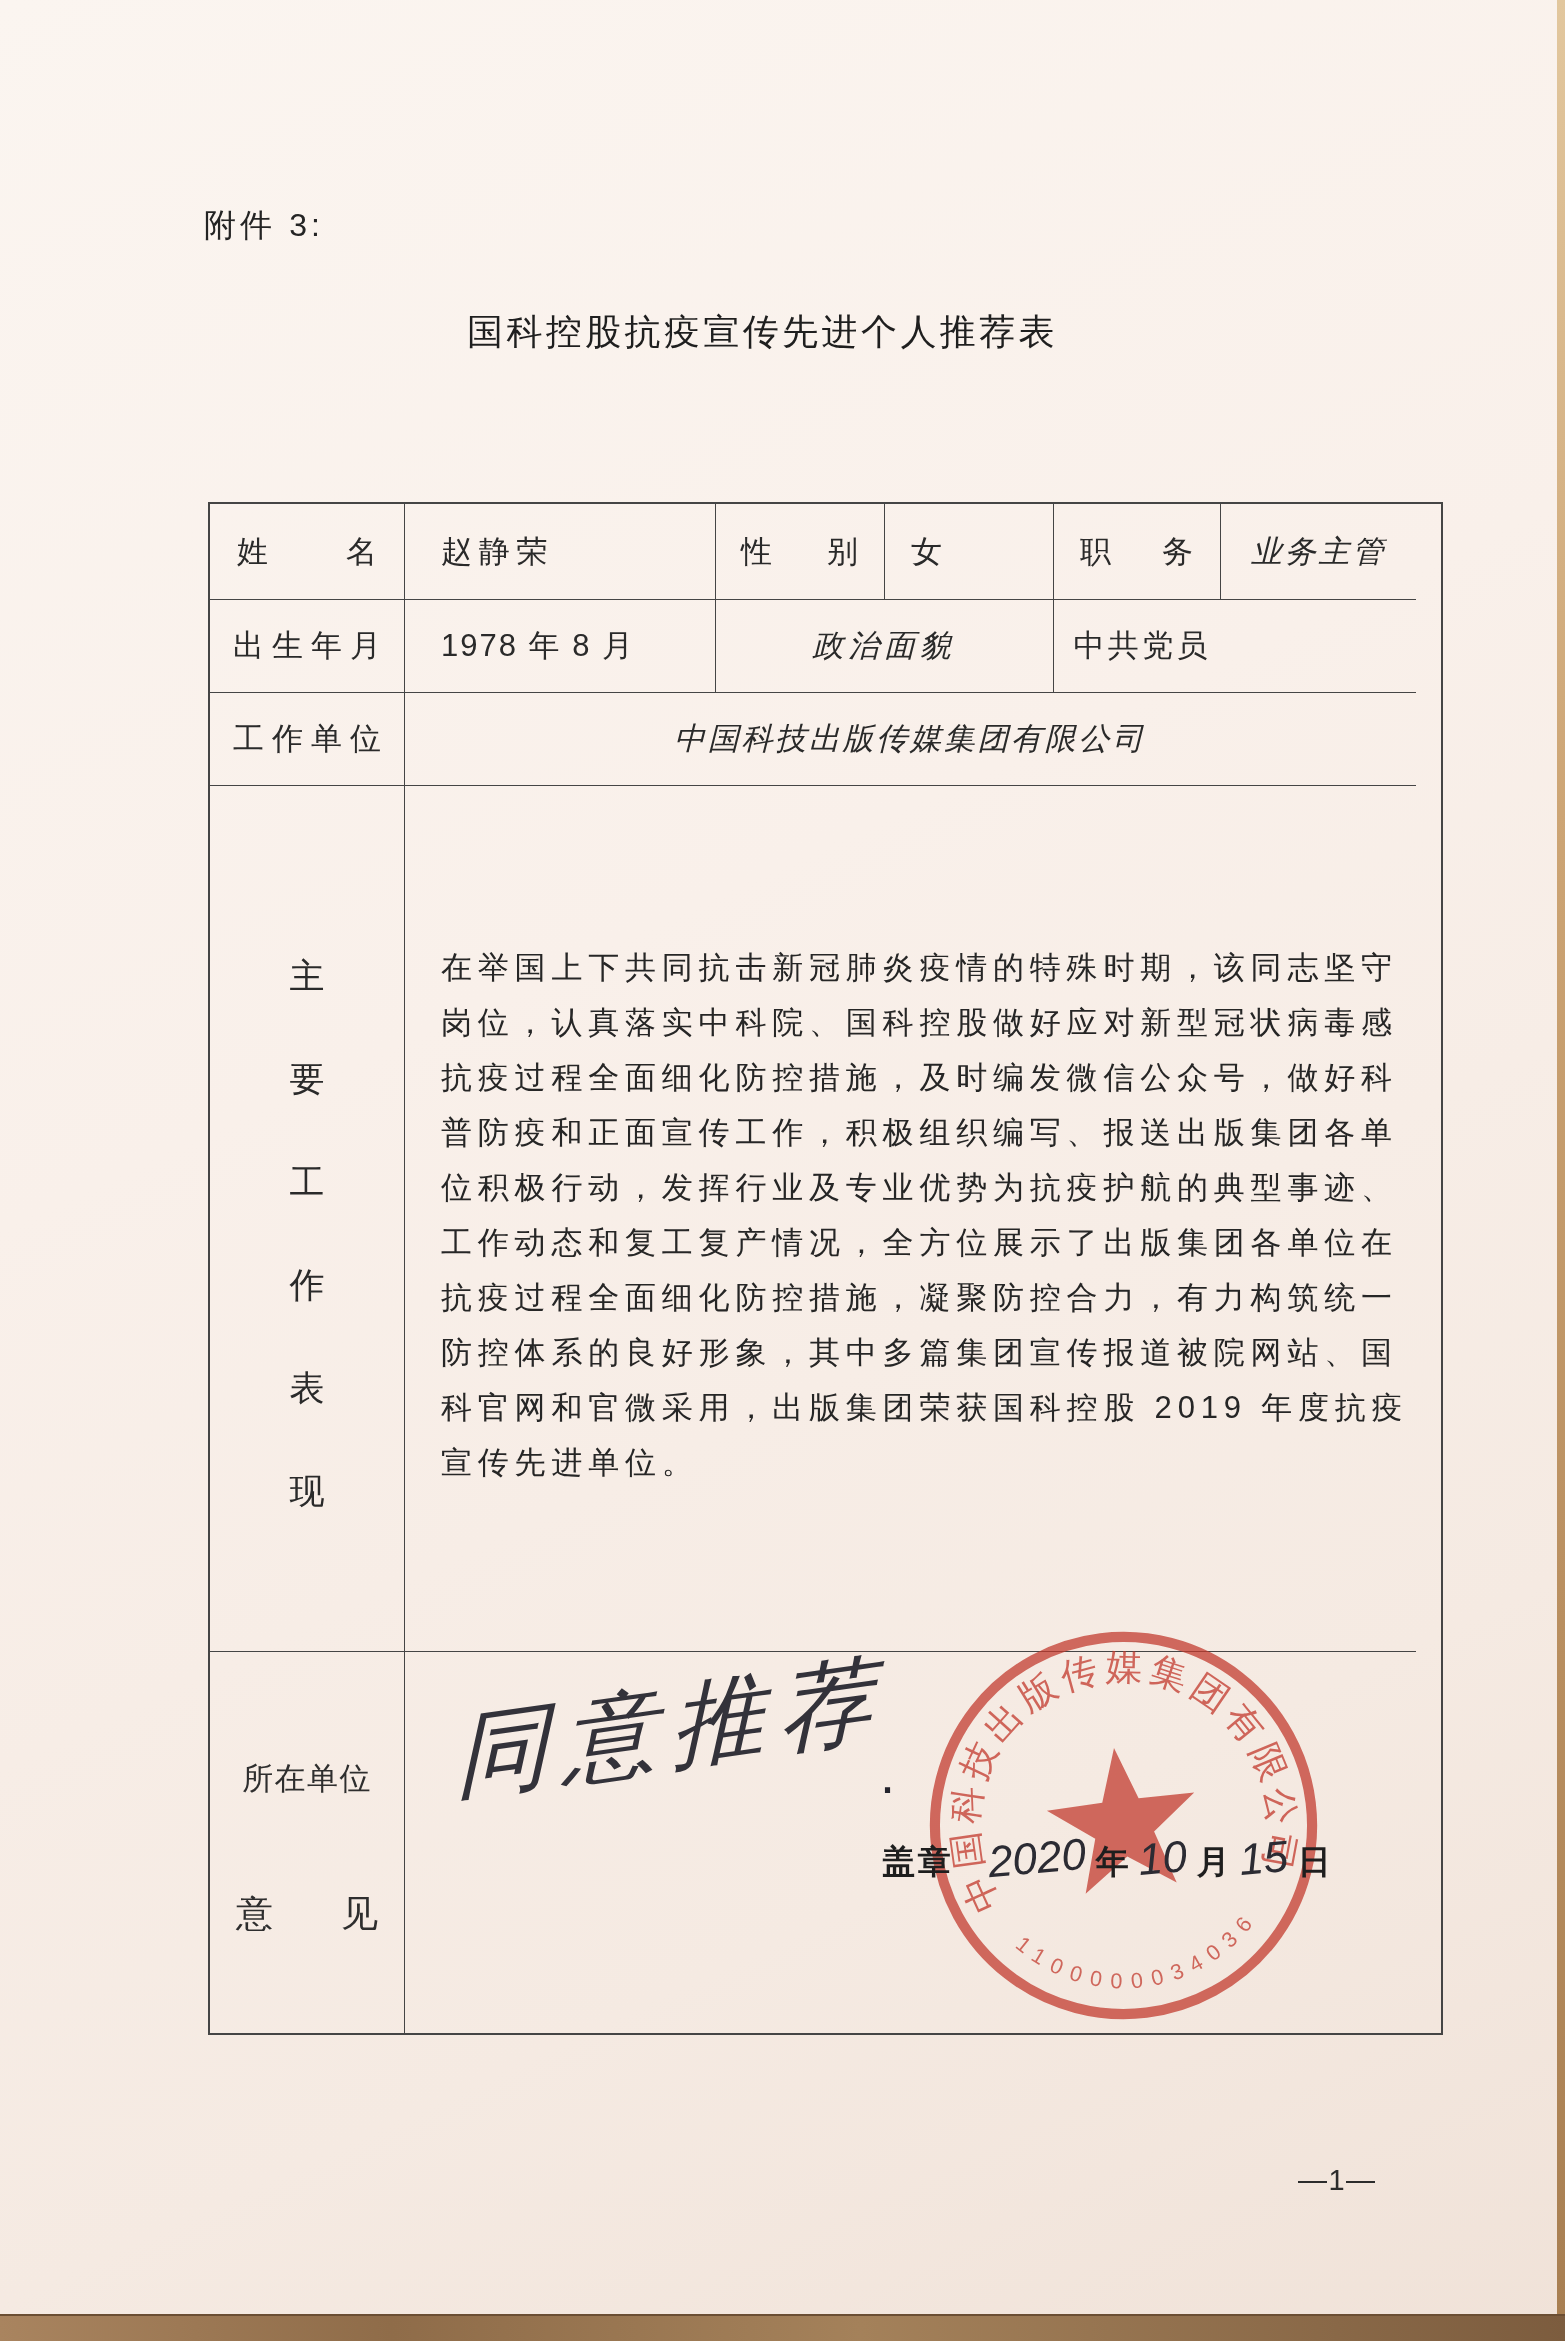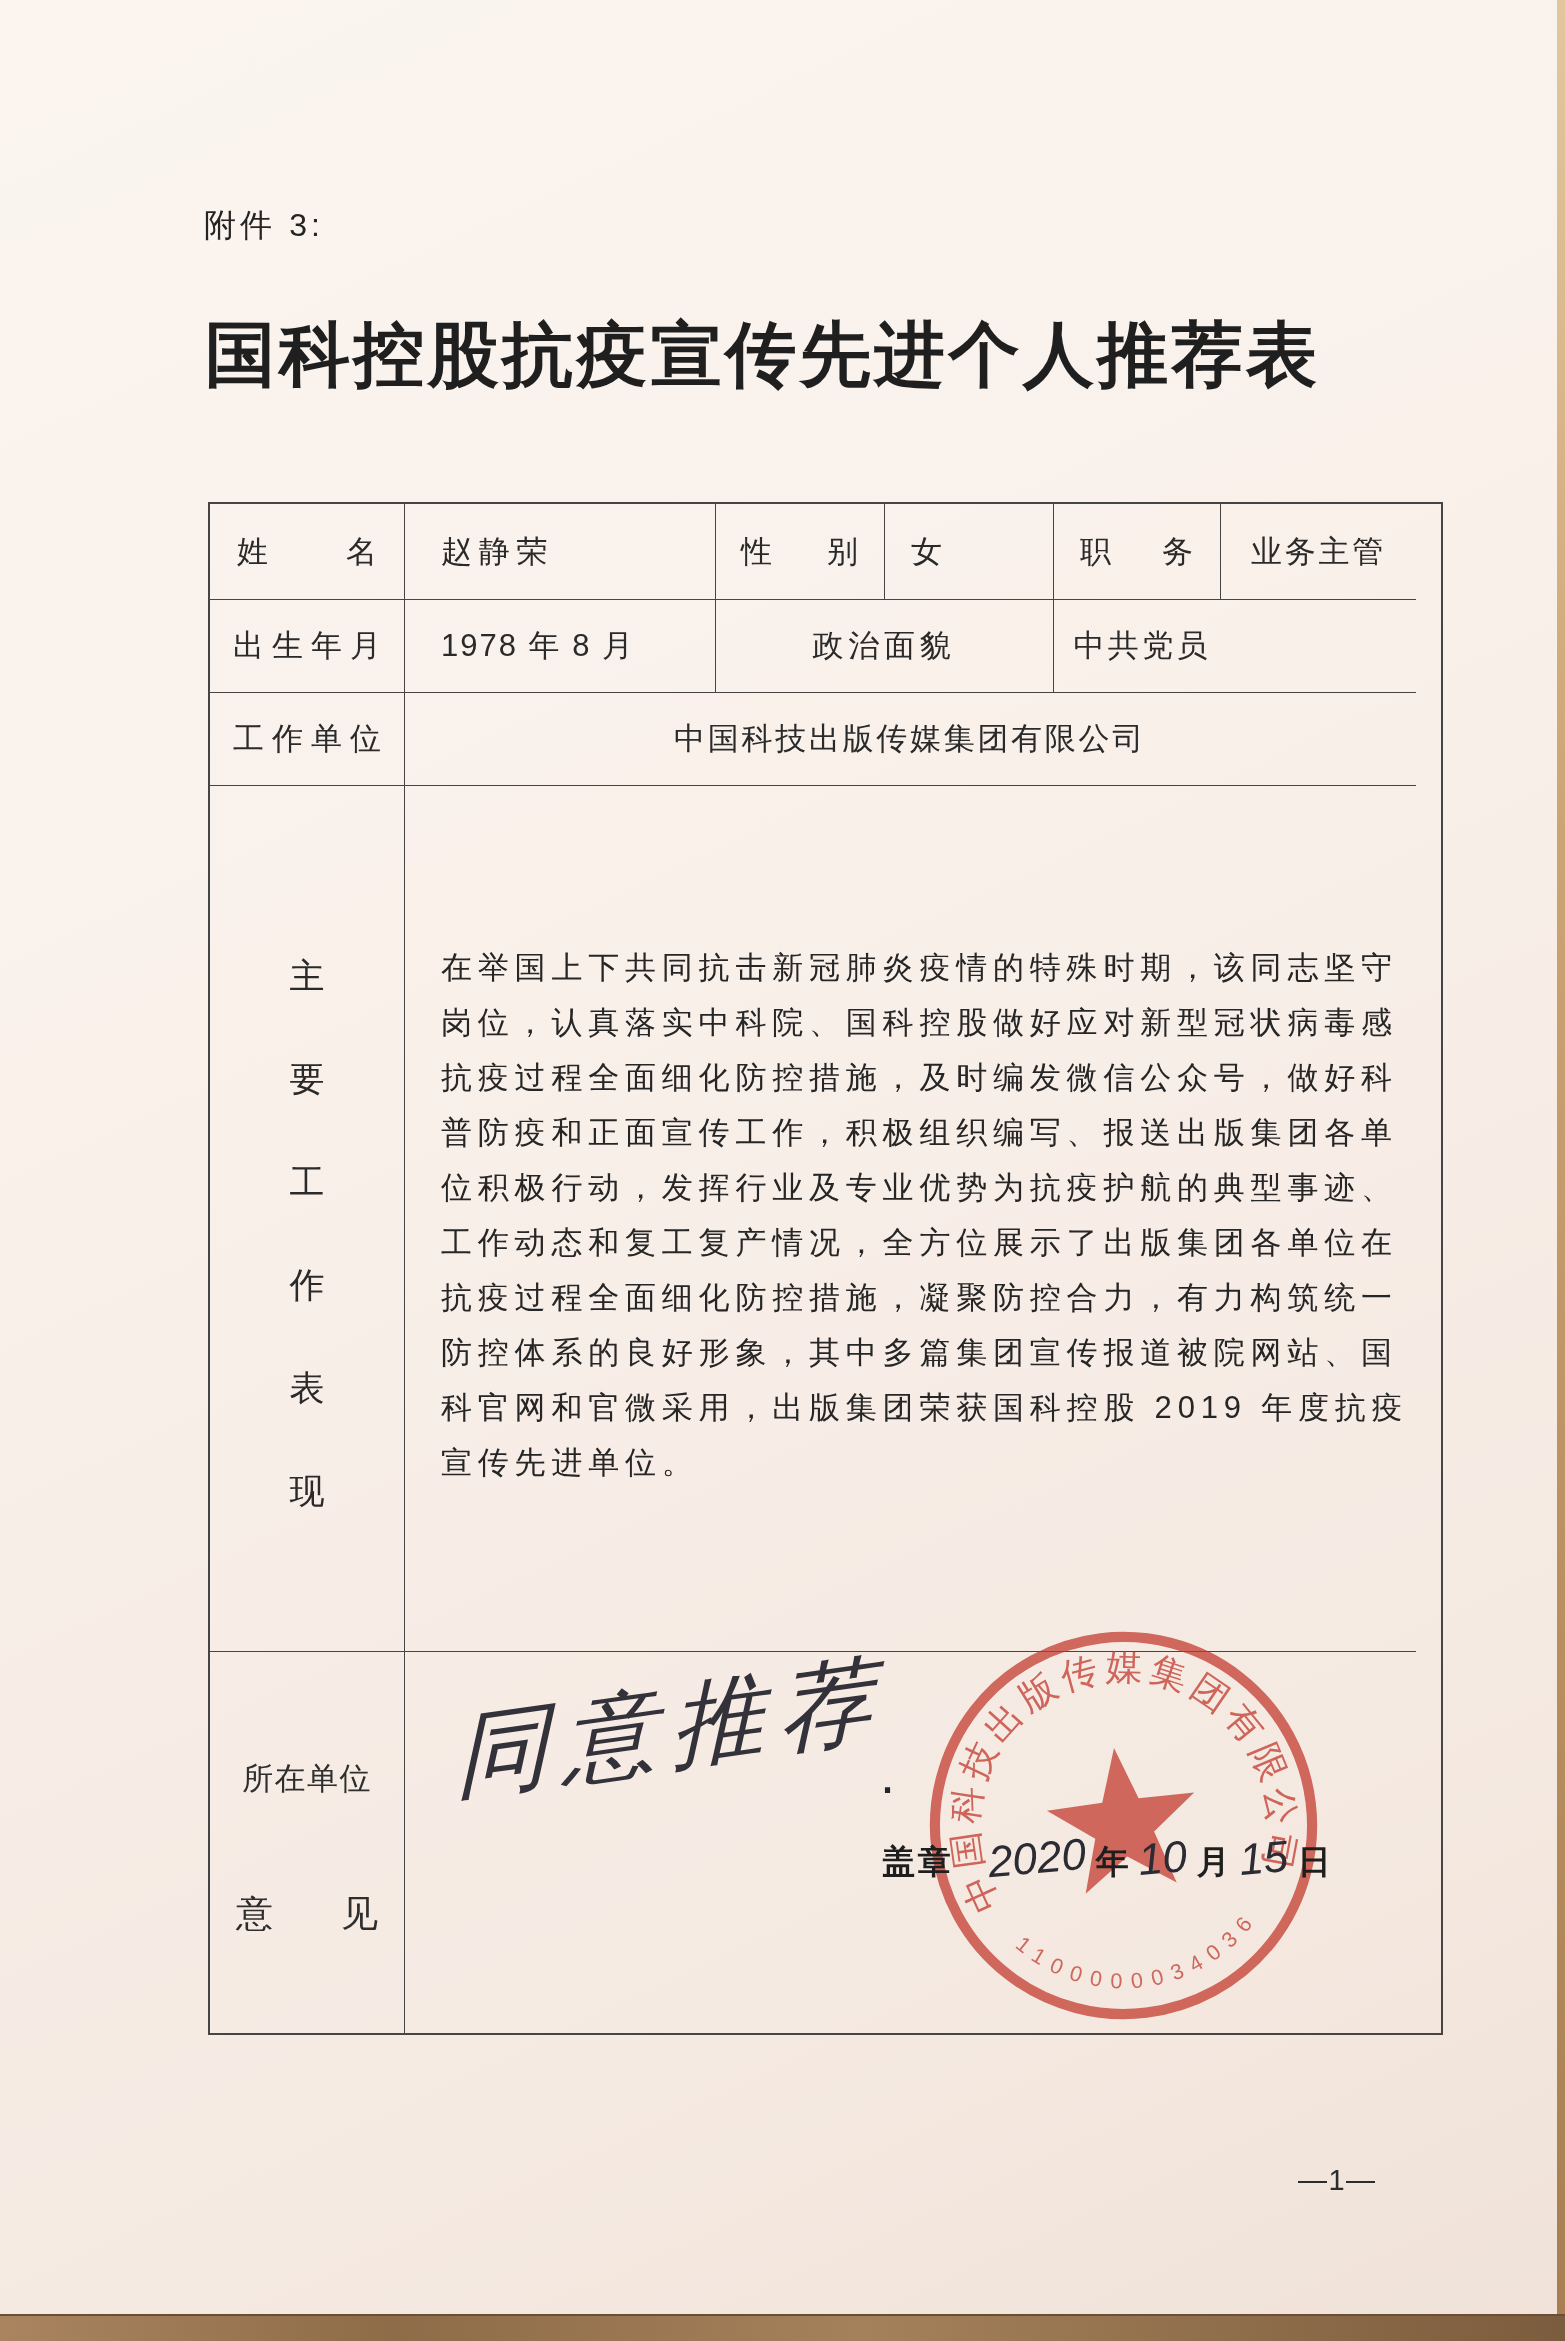--- a/index.html
+++ b/index.html
@@ -16,30 +16,30 @@
   }
   .wood-right{
     position:absolute;top:0;right:0;width:8.9px;height:2316px;
     background:linear-gradient(to bottom,#e2c79e,#cda575 35%,#b98f60 70%,#a87f52);
   }
   .attachment{
     position:absolute;left:204px;top:204px;font-size:32px;letter-spacing:4.1px;color:#242424;
   }
   .doc-title{
     position:absolute;left:0;top:308px;width:1525px;text-align:center;
-    font-size:71px;font-weight:700;letter-spacing:3.4px;color:#1f1f1f;
+    font-size:36px;font-weight:400;letter-spacing:3.4px;color:#1f1f1f;
   }
   
   .tbl{position:absolute;left:208px;top:502px;width:1206px;height:1529px;border:2px solid #454545;padding-left:25px;}
   .hl,.vl{position:absolute;background:#454545;}
   .hl{left:0;width:1206px;height:1.4px;}
   .vl{top:0;width:1.4px;}
   .cell{position:absolute;display:flex;align-items:center;font-size:31px;color:#2a2a2a;box-sizing:border-box;}
   .justify{display:block;width:100%;text-align:justify;text-align-last:justify;}
-  .center{justify-content:center;text-align:left;}
+  .center{justify-content:center;text-align:left;font-style:italic;}
   
   .perf-label{
     position:absolute;left:0;top:281px;width:194px;height:866px;
     display:flex;flex-direction:column;align-items:center;justify-content:center;
     gap:68px;transform:translateY(15px);
   }
   .vchar{font-size:35px;color:#2a2a2a;line-height:1;}
   
   .perf-lines{position:absolute;left:231px;top:436px;width:960px;}
   .perf-line{font-size:31px;line-height:55px;letter-spacing:5.8px;white-space:nowrap;color:#262626;}

